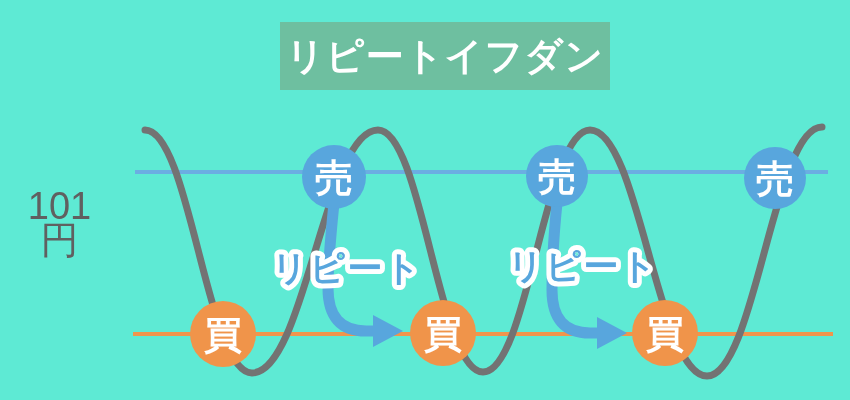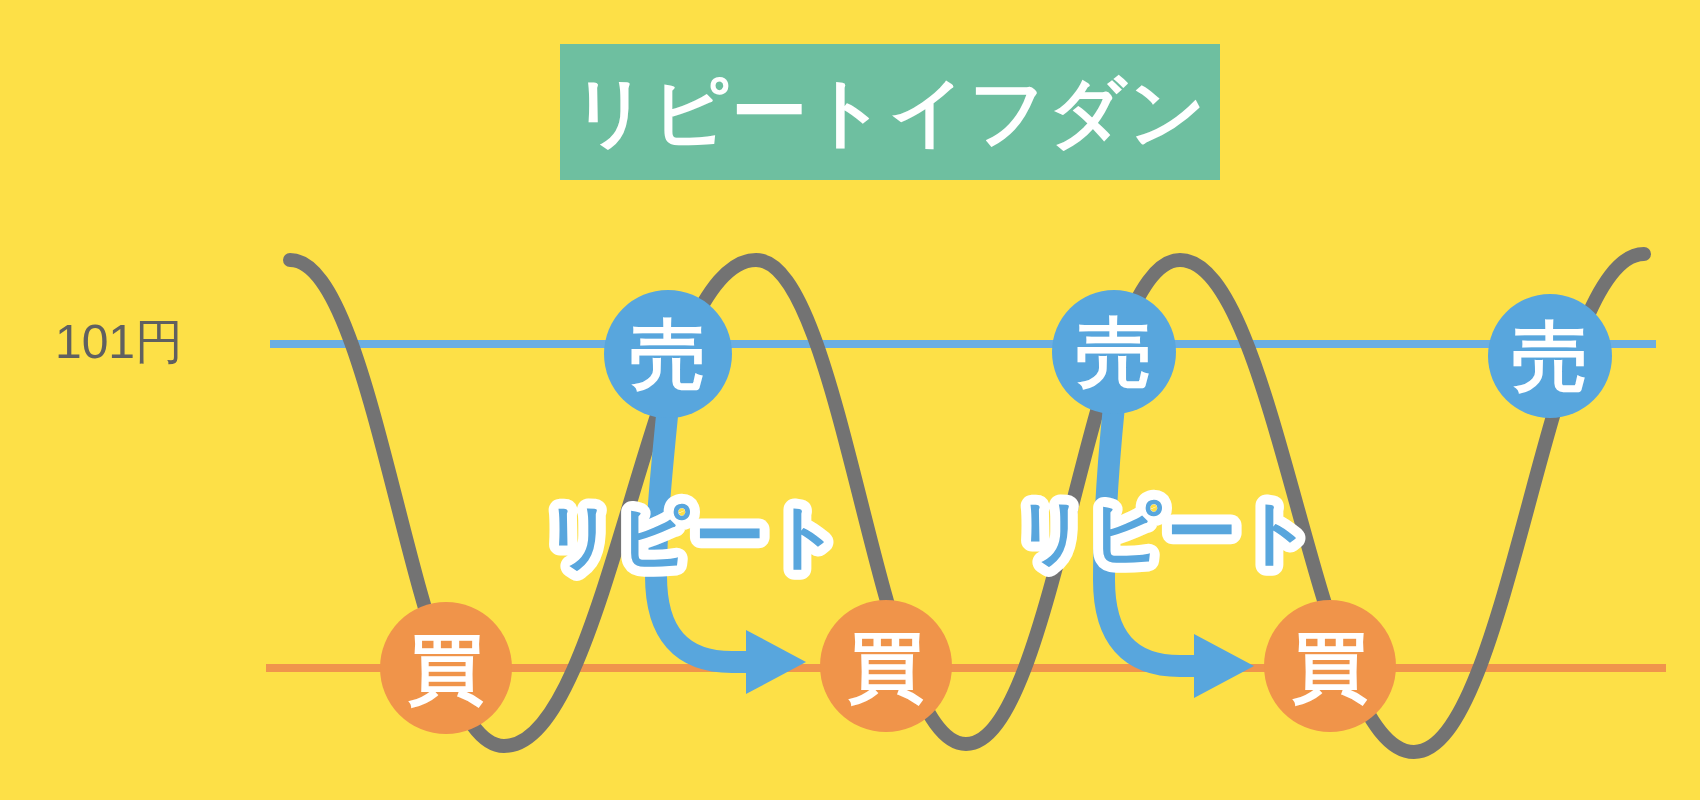--- a/index.html
+++ b/index.html
@@ -1,39 +1,40 @@
 <!DOCTYPE html>
 <html style="--green: #6ebfa0; --blue: #58a6dd; --blue-line: #6baee2; --orange: #f0944a; --orange-line: #f0954c; --curve-gray: #737373; --label-gray: #606060;"><head>
 <meta charset="utf-8">
 <style>
   html,body{margin:0;padding:0;background:#ffffff;}
   #stage{
     position:relative;
     width:850px;height:400px;
-    background:#fde047;
+    background:#5eead4;
     overflow:hidden;
     font-family:"Liberation Sans","DejaVu Sans",sans-serif;
   }
   
   .title-badge{
     position:absolute;
     left:280px;top:22px;width:330px;height:68px;
     background:var(--green,#6ebfa0);
     color:#ffffff;
     font-size:38px;font-weight:bold;letter-spacing:1px;
     display:flex;align-items:center;justify-content:center;
     box-sizing:border-box;
   }
   
   .price-label{
     position:absolute;
     left:12px;width:95px;height:34px;line-height:34px;
     text-align:center;
     color:var(--label-gray,#606060);
-    font-size:24px;
+    font-size:38px;
+    margin-top:34px;
   }
   .price-label.upper{top:155px;}
   .price-label.lower{top:317px;}
   
   svg{position:absolute;left:0;top:0;}
   .sell-line{stroke:var(--blue-line,#6baee2);stroke-width:4;}
   .buy-line{stroke:var(--orange-line,#f0954c);stroke-width:4;}
   .wave{fill:none;stroke:var(--curve-gray,#737373);stroke-width:7;stroke-linecap:round;}
   .arrow-line{fill:none;stroke:var(--blue,#58a6dd);stroke-width:11;stroke-linecap:round;}
   .arrow-head{fill:var(--blue,#58a6dd);}

